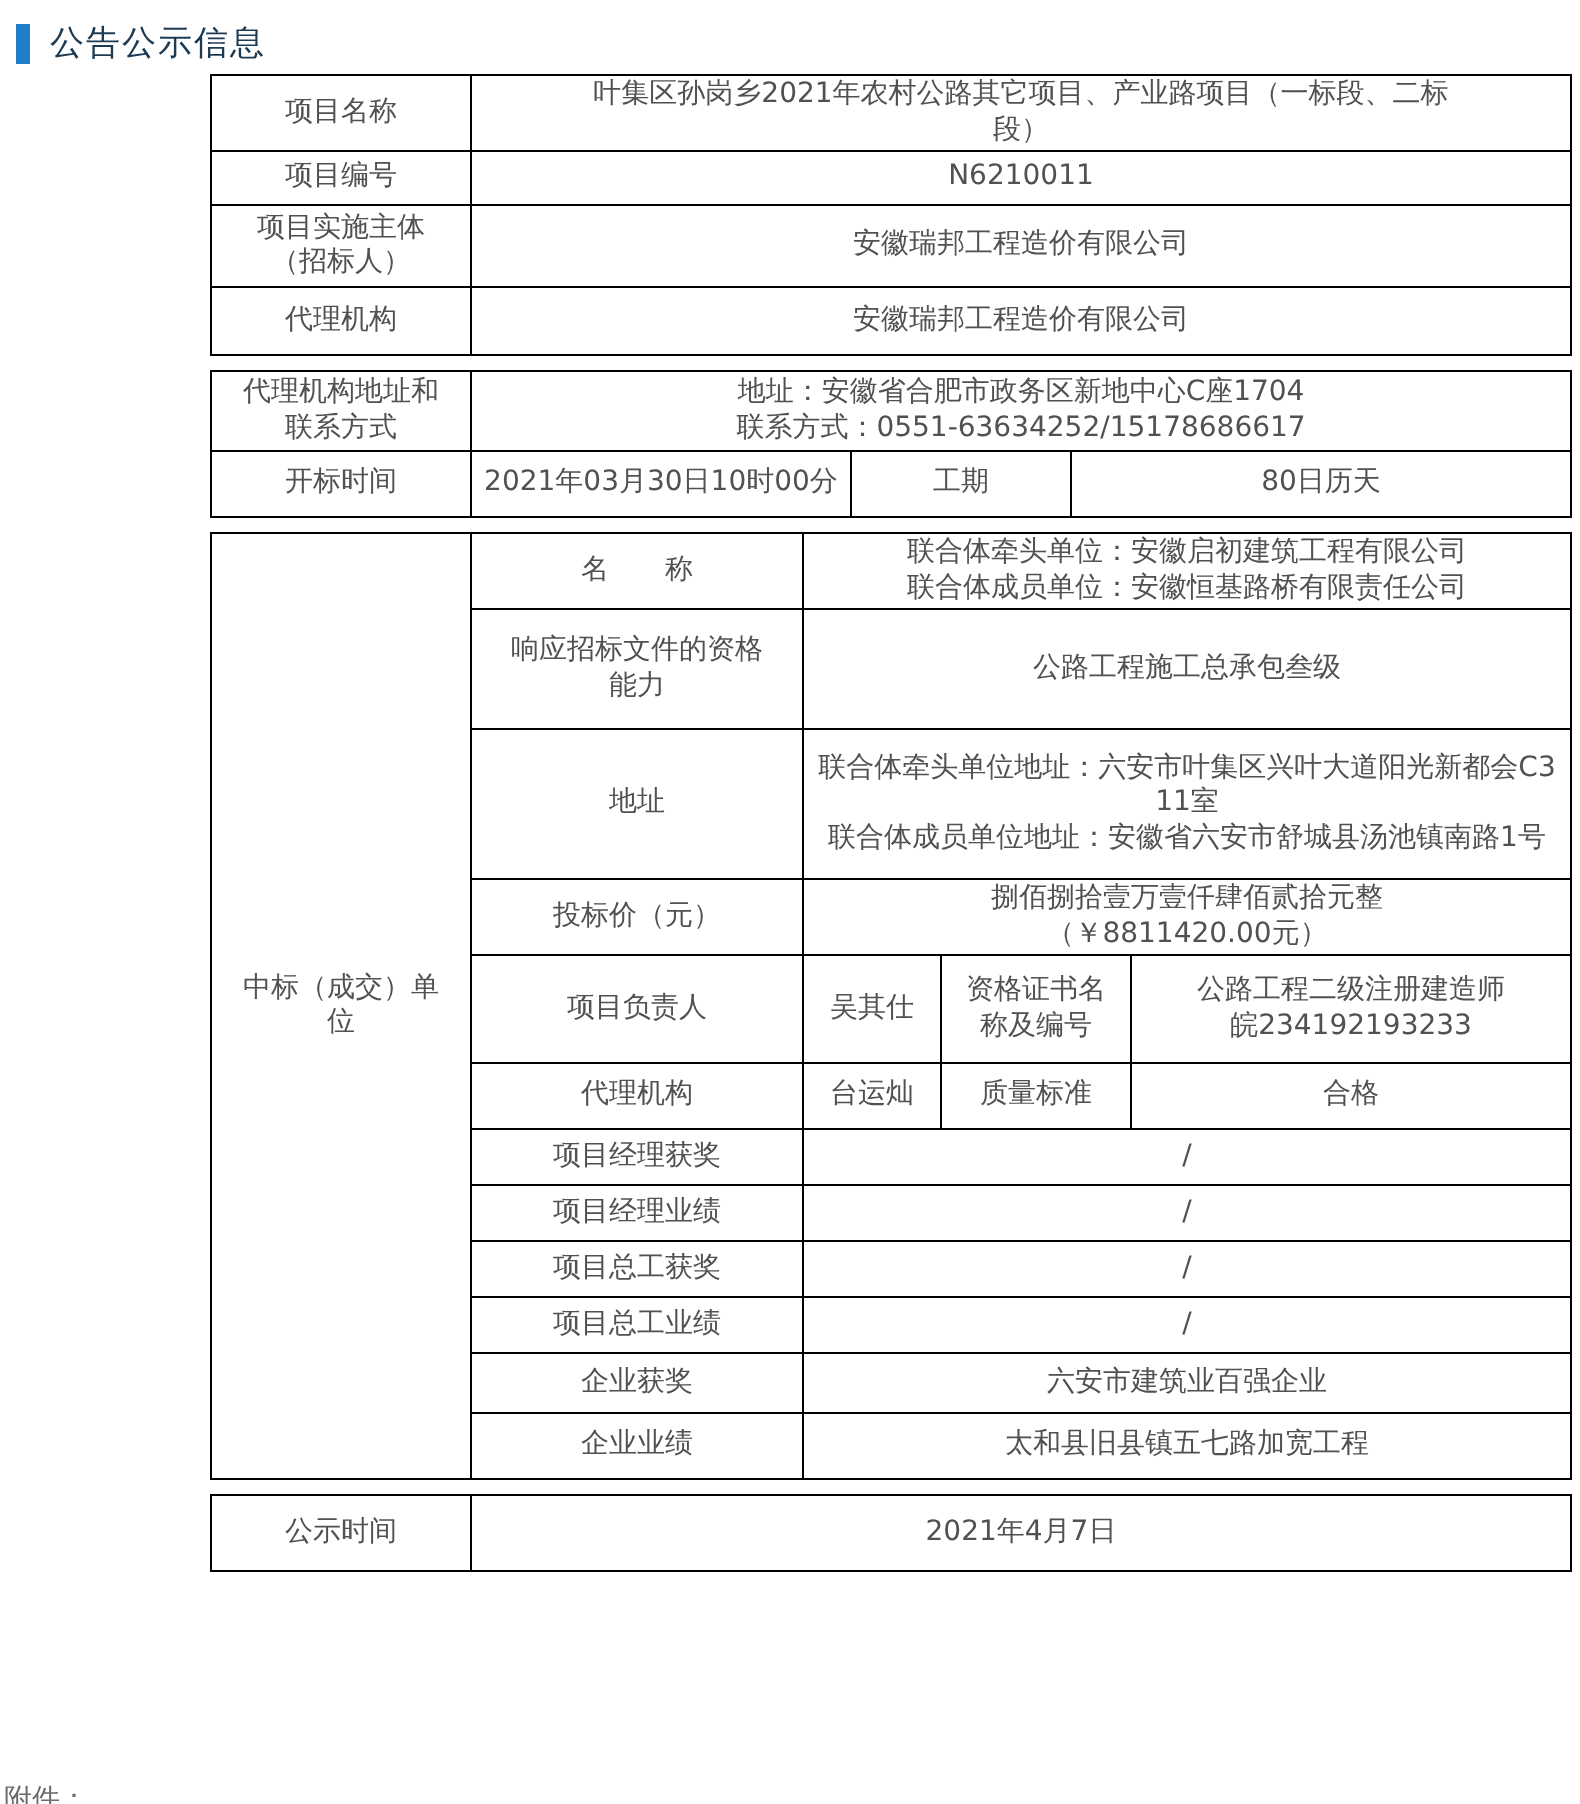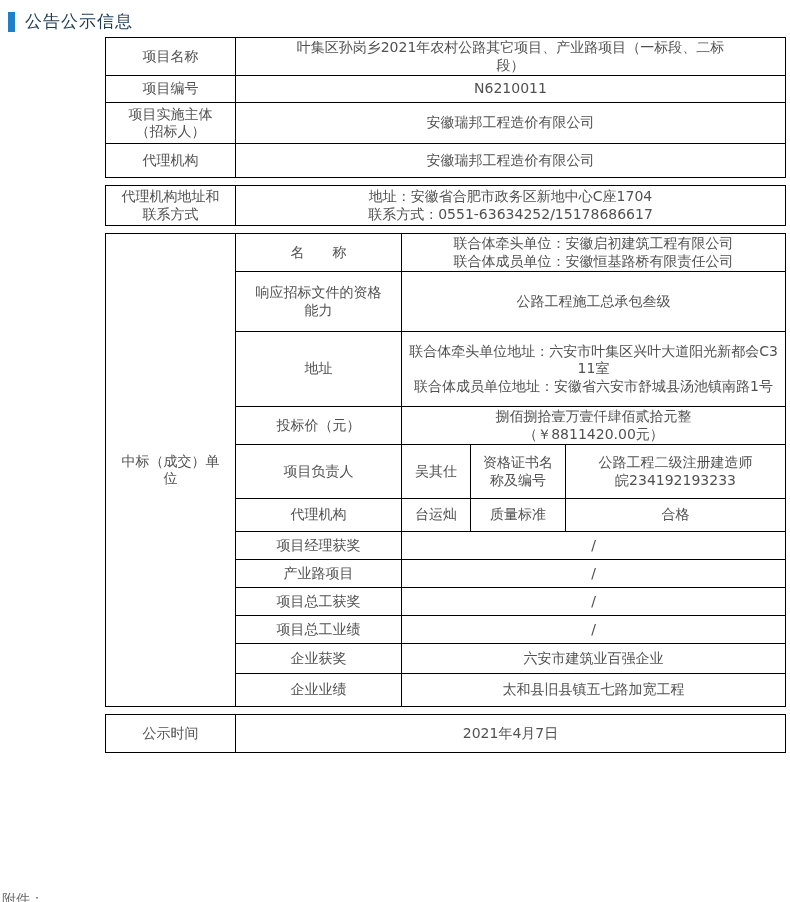--- a/index.html
+++ b/index.html
@@ -77,20 +77,26 @@
       <col style="width:110px">
       <col style="width:250px">
     </colgroup>
   <tbody>
   <tr class="h40">
     <td>代理机构地址和
 联系方式</td>
     <td colspan="3">地址：安徽省合肥市政务区新地中心C座1704
 联系方式：0551-63634252/15178686617</td>
   </tr>
+  <tr class="h33">
+    <td>开标时间</td>
+    <td>2021年03月30日10时00分</td>
+    <td>工期</td>
+    <td>80日历天</td>
+  </tr>
 </tbody>
   </table>
 
 <table class="tbl">
   <colgroup>
       <col style="width:130px">
       <col style="width:166px">
       <col style="width:69px">
       <col style="width:95px">
       <col style="width:220px">
@@ -129,21 +135,21 @@
     <td>代理机构</td>
     <td>台运灿</td>
     <td>质量标准</td>
     <td>合格</td>
   </tr>
   <tr class="h28">
     <td>项目经理获奖</td>
     <td colspan="3">/</td>
   </tr>
   <tr class="h28">
-    <td>产业路项目</td>
+    <td>项目经理业绩</td>
     <td colspan="3">/</td>
   </tr>
   <tr class="h28">
     <td>项目总工获奖</td>
     <td colspan="3">/</td>
   </tr>
   <tr class="h28">
     <td>项目总工业绩</td>
     <td colspan="3">/</td>
   </tr>

